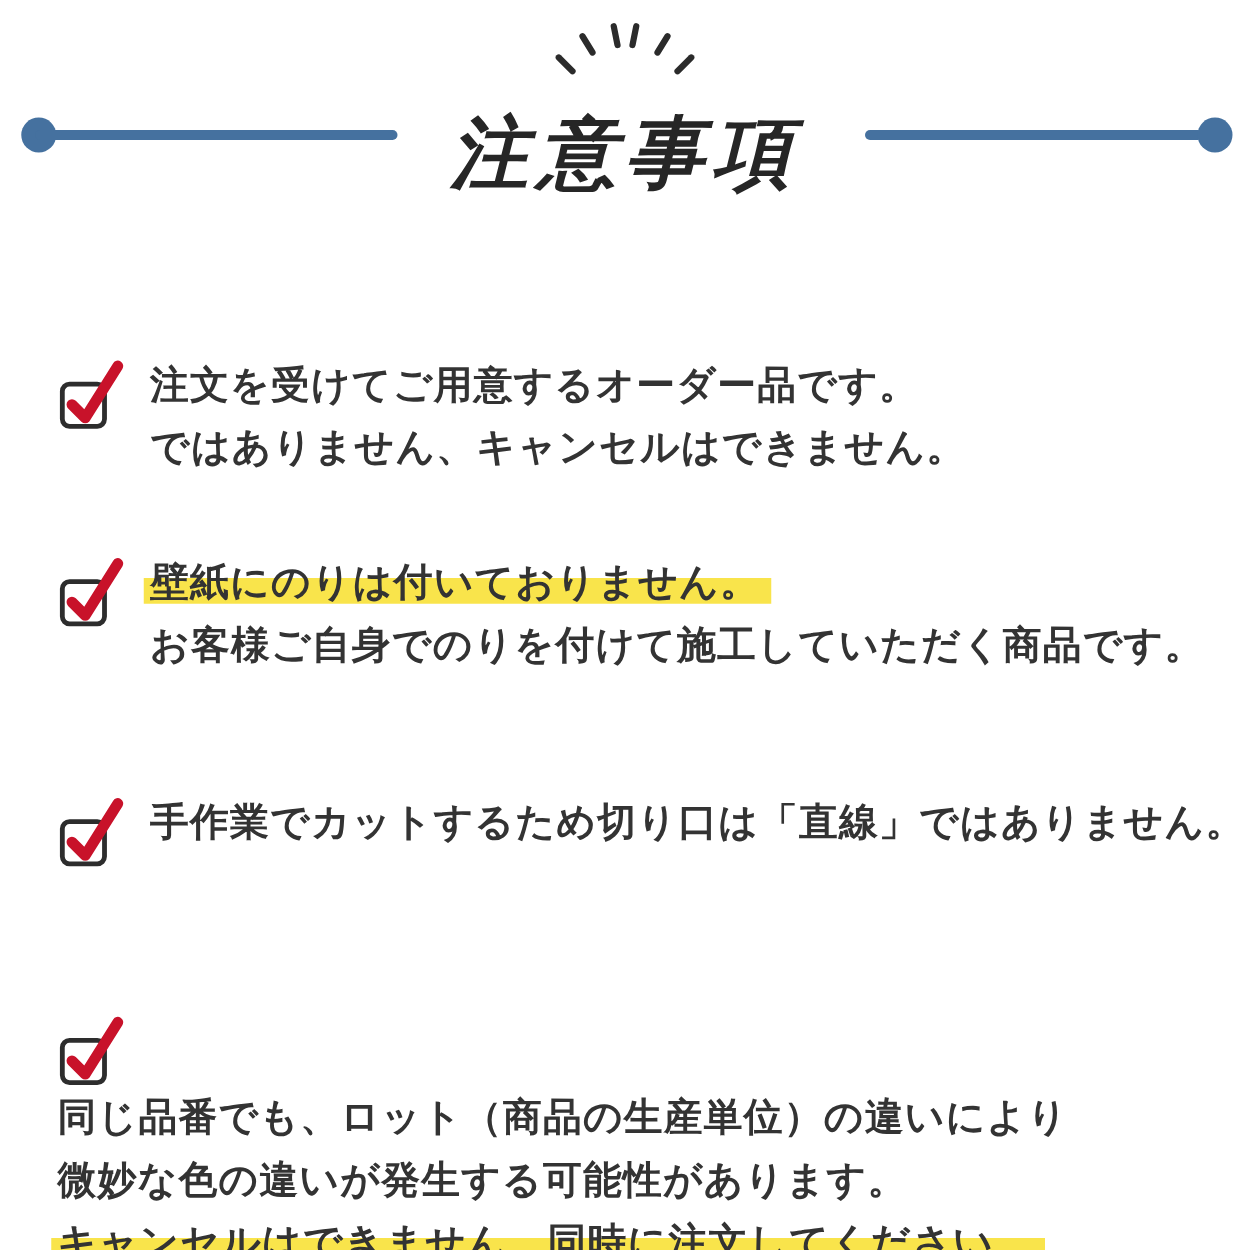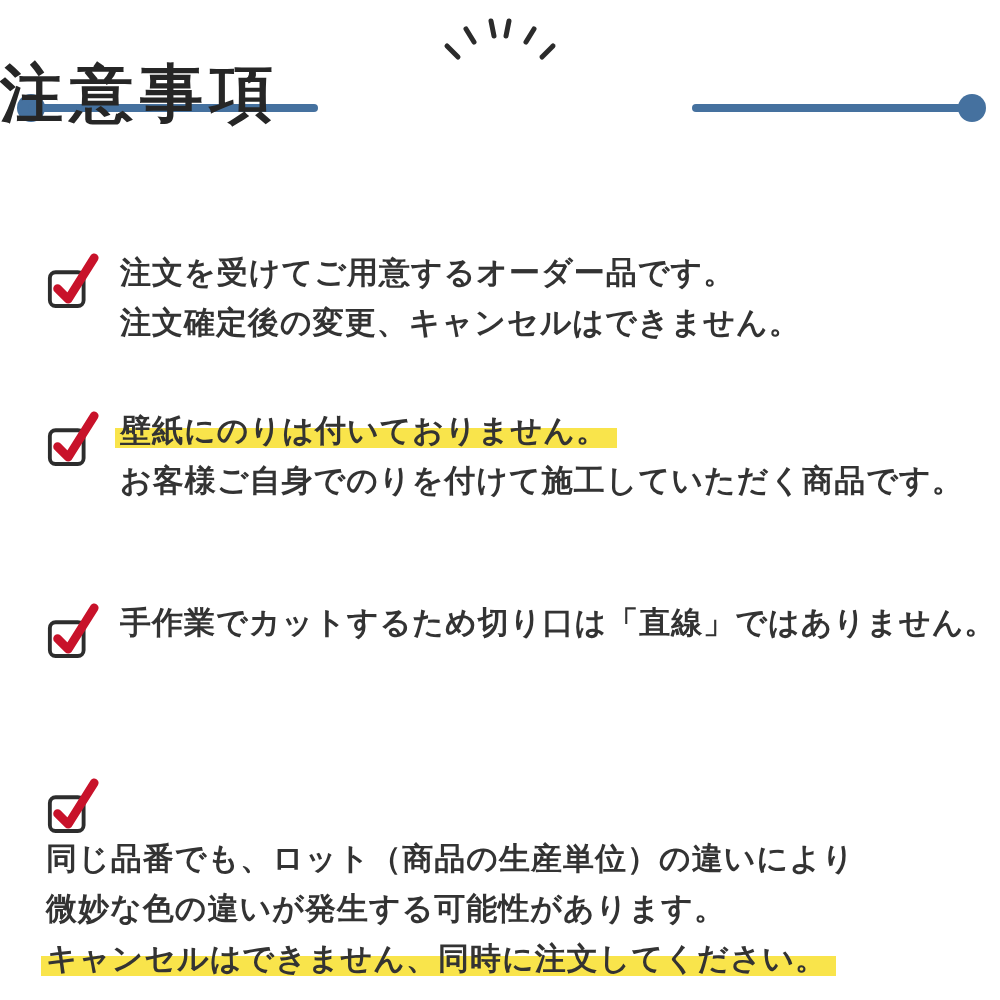--- a/index.html
+++ b/index.html
@@ -20,34 +20,34 @@
     background:var(--bg);
     overflow:hidden;
     font-family:"Liberation Sans","DejaVu Sans",sans-serif;
   }
 
   
   .sparkles{position:absolute;left:435px;top:12px;}
   .sparkles path{stroke:var(--spark);stroke-width:5;stroke-linecap:round;fill:none;}
 
   .title{
-    position:absolute;left:0;top:62px;width:100%;
-    margin:0;
+    position:absolute;left:0;top:92px;width:100%;
+    margin:0;text-align:center;
     font-size:63px;line-height:1;font-weight:900;
-    letter-spacing:7px;color:var(--title);
+    letter-spacing:7px;color:var(--title);font-style:italic;
   }
   .deco-dot{position:absolute;top:94px;width:28px;height:28px;border-radius:50%;background:var(--accent);}
   .deco-dot.left{left:17px;}
   .deco-dot.right{left:958px;}
   .deco-line{position:absolute;top:104px;height:8px;border-radius:4px;background:var(--accent);}
   .deco-line.left{left:28px;width:290px;}
   .deco-line.right{left:692px;width:270px;}
 
   
-  .checklist{position:absolute;inset:0;}
+  .checklist{position:absolute;inset:0;margin-top:35px;}
   .item{position:absolute;left:46px;display:flex;align-items:flex-start;}
   .checklist .item:nth-child(1){top:248px;}
   .checklist .item:nth-child(2){top:406px;}
   .checklist .item:nth-child(3){top:598px;}
   .checklist .item:nth-child(4){top:773px;flex-direction:column;}
 
   .cbox{flex:0 0 auto;margin-top:3px;margin-right:20px;}
   .cbox .box-stroke{stroke:var(--cbox);fill:none;}
   .cbox .check-stroke{stroke:var(--red);fill:none;}
 
@@ -82,21 +82,21 @@
   <div class="deco-dot right"></div>
 
   <div class="checklist">
   <div class="item">
     <svg class="cbox" width="54" height="58" viewBox="0 0 56 60" aria-hidden="true">
       <rect class="box-stroke" x="4" y="22" width="35" height="35" rx="6" stroke-width="4"></rect>
       <path class="check-stroke" d="M12 39 L23 50 L50 7" stroke-width="9" stroke-linecap="round" stroke-linejoin="round"></path>
     </svg>
     <div class="lines">
           <div class="line"><span>注文を受けてご用意するオーダー品です。</span></div>
-          <div class="line"><span>注文確定後の変更、キャンセルはできません。</span></div>
+          <div class="line"><span>ではありません、キャンセルはできません。</span></div>
         </div>
   </div>
 
   <div class="item">
     <svg class="cbox" width="54" height="58" viewBox="0 0 56 60" aria-hidden="true">
       <rect class="box-stroke" x="4" y="22" width="35" height="35" rx="6" stroke-width="4"></rect>
       <path class="check-stroke" d="M12 39 L23 50 L50 7" stroke-width="9" stroke-linecap="round" stroke-linejoin="round"></path>
     </svg>
     <div class="lines">
           <div class="line"><span class="hl">壁紙にのりは付いておりません。</span></div>

